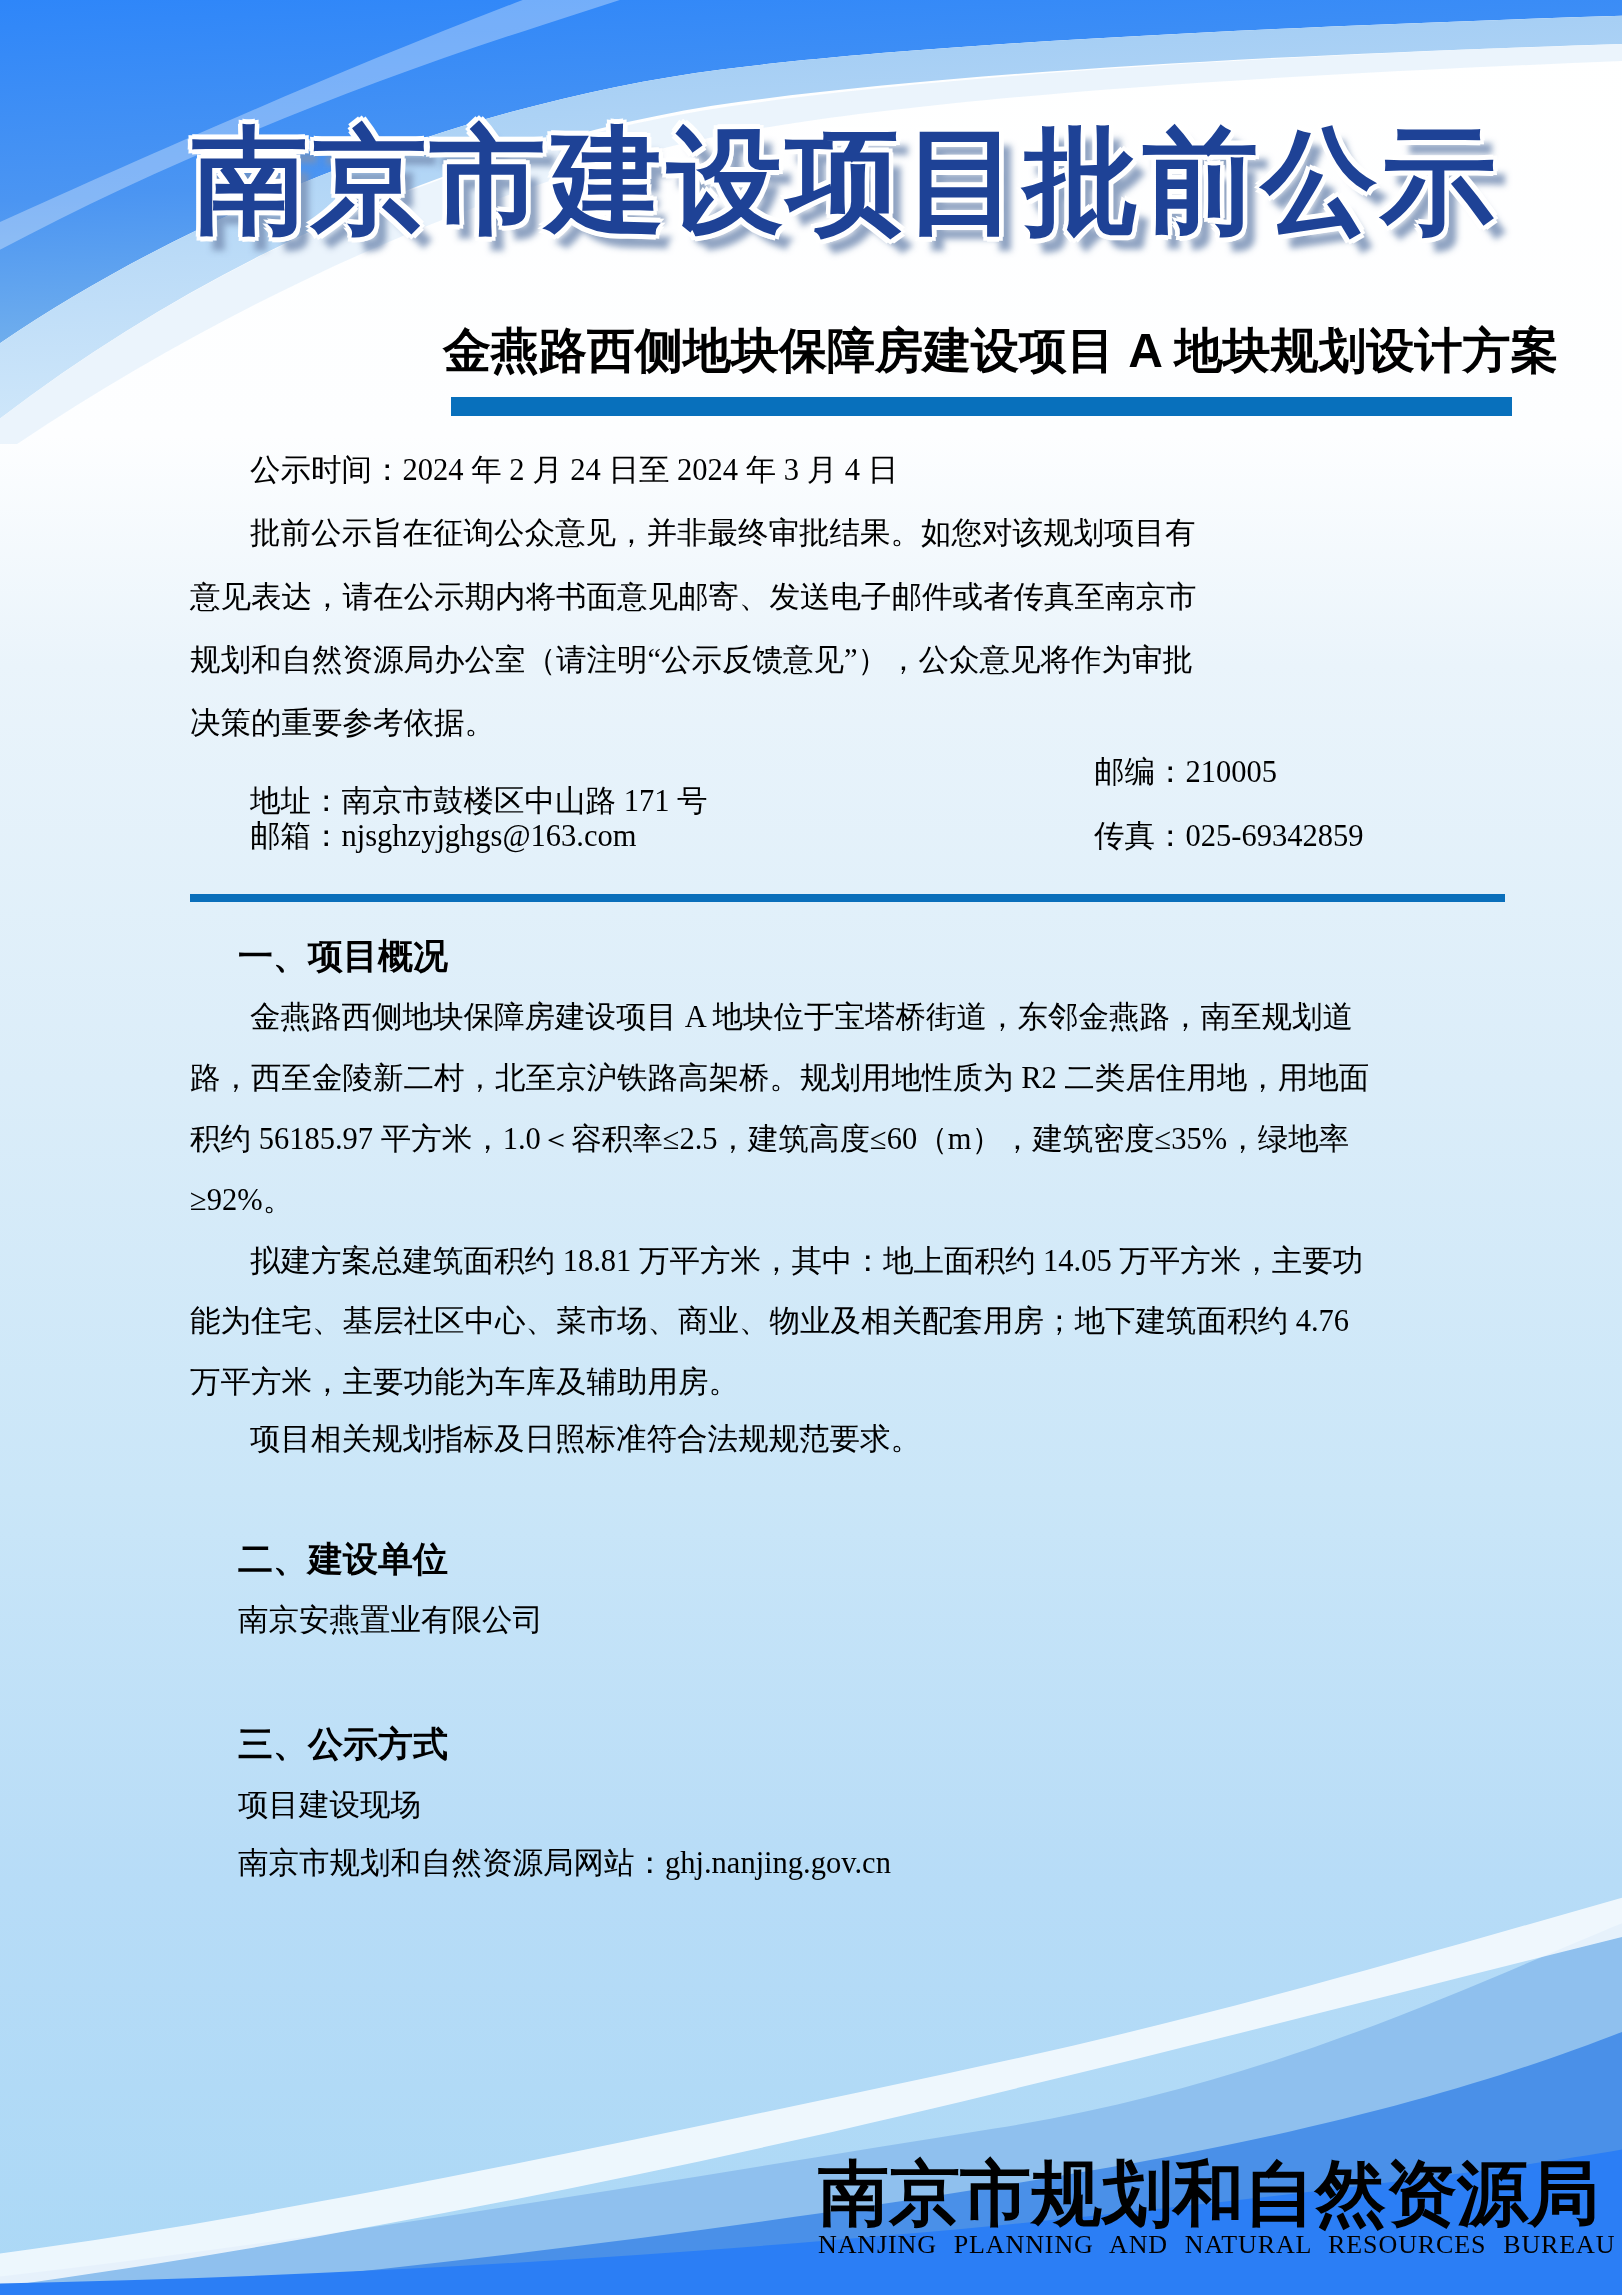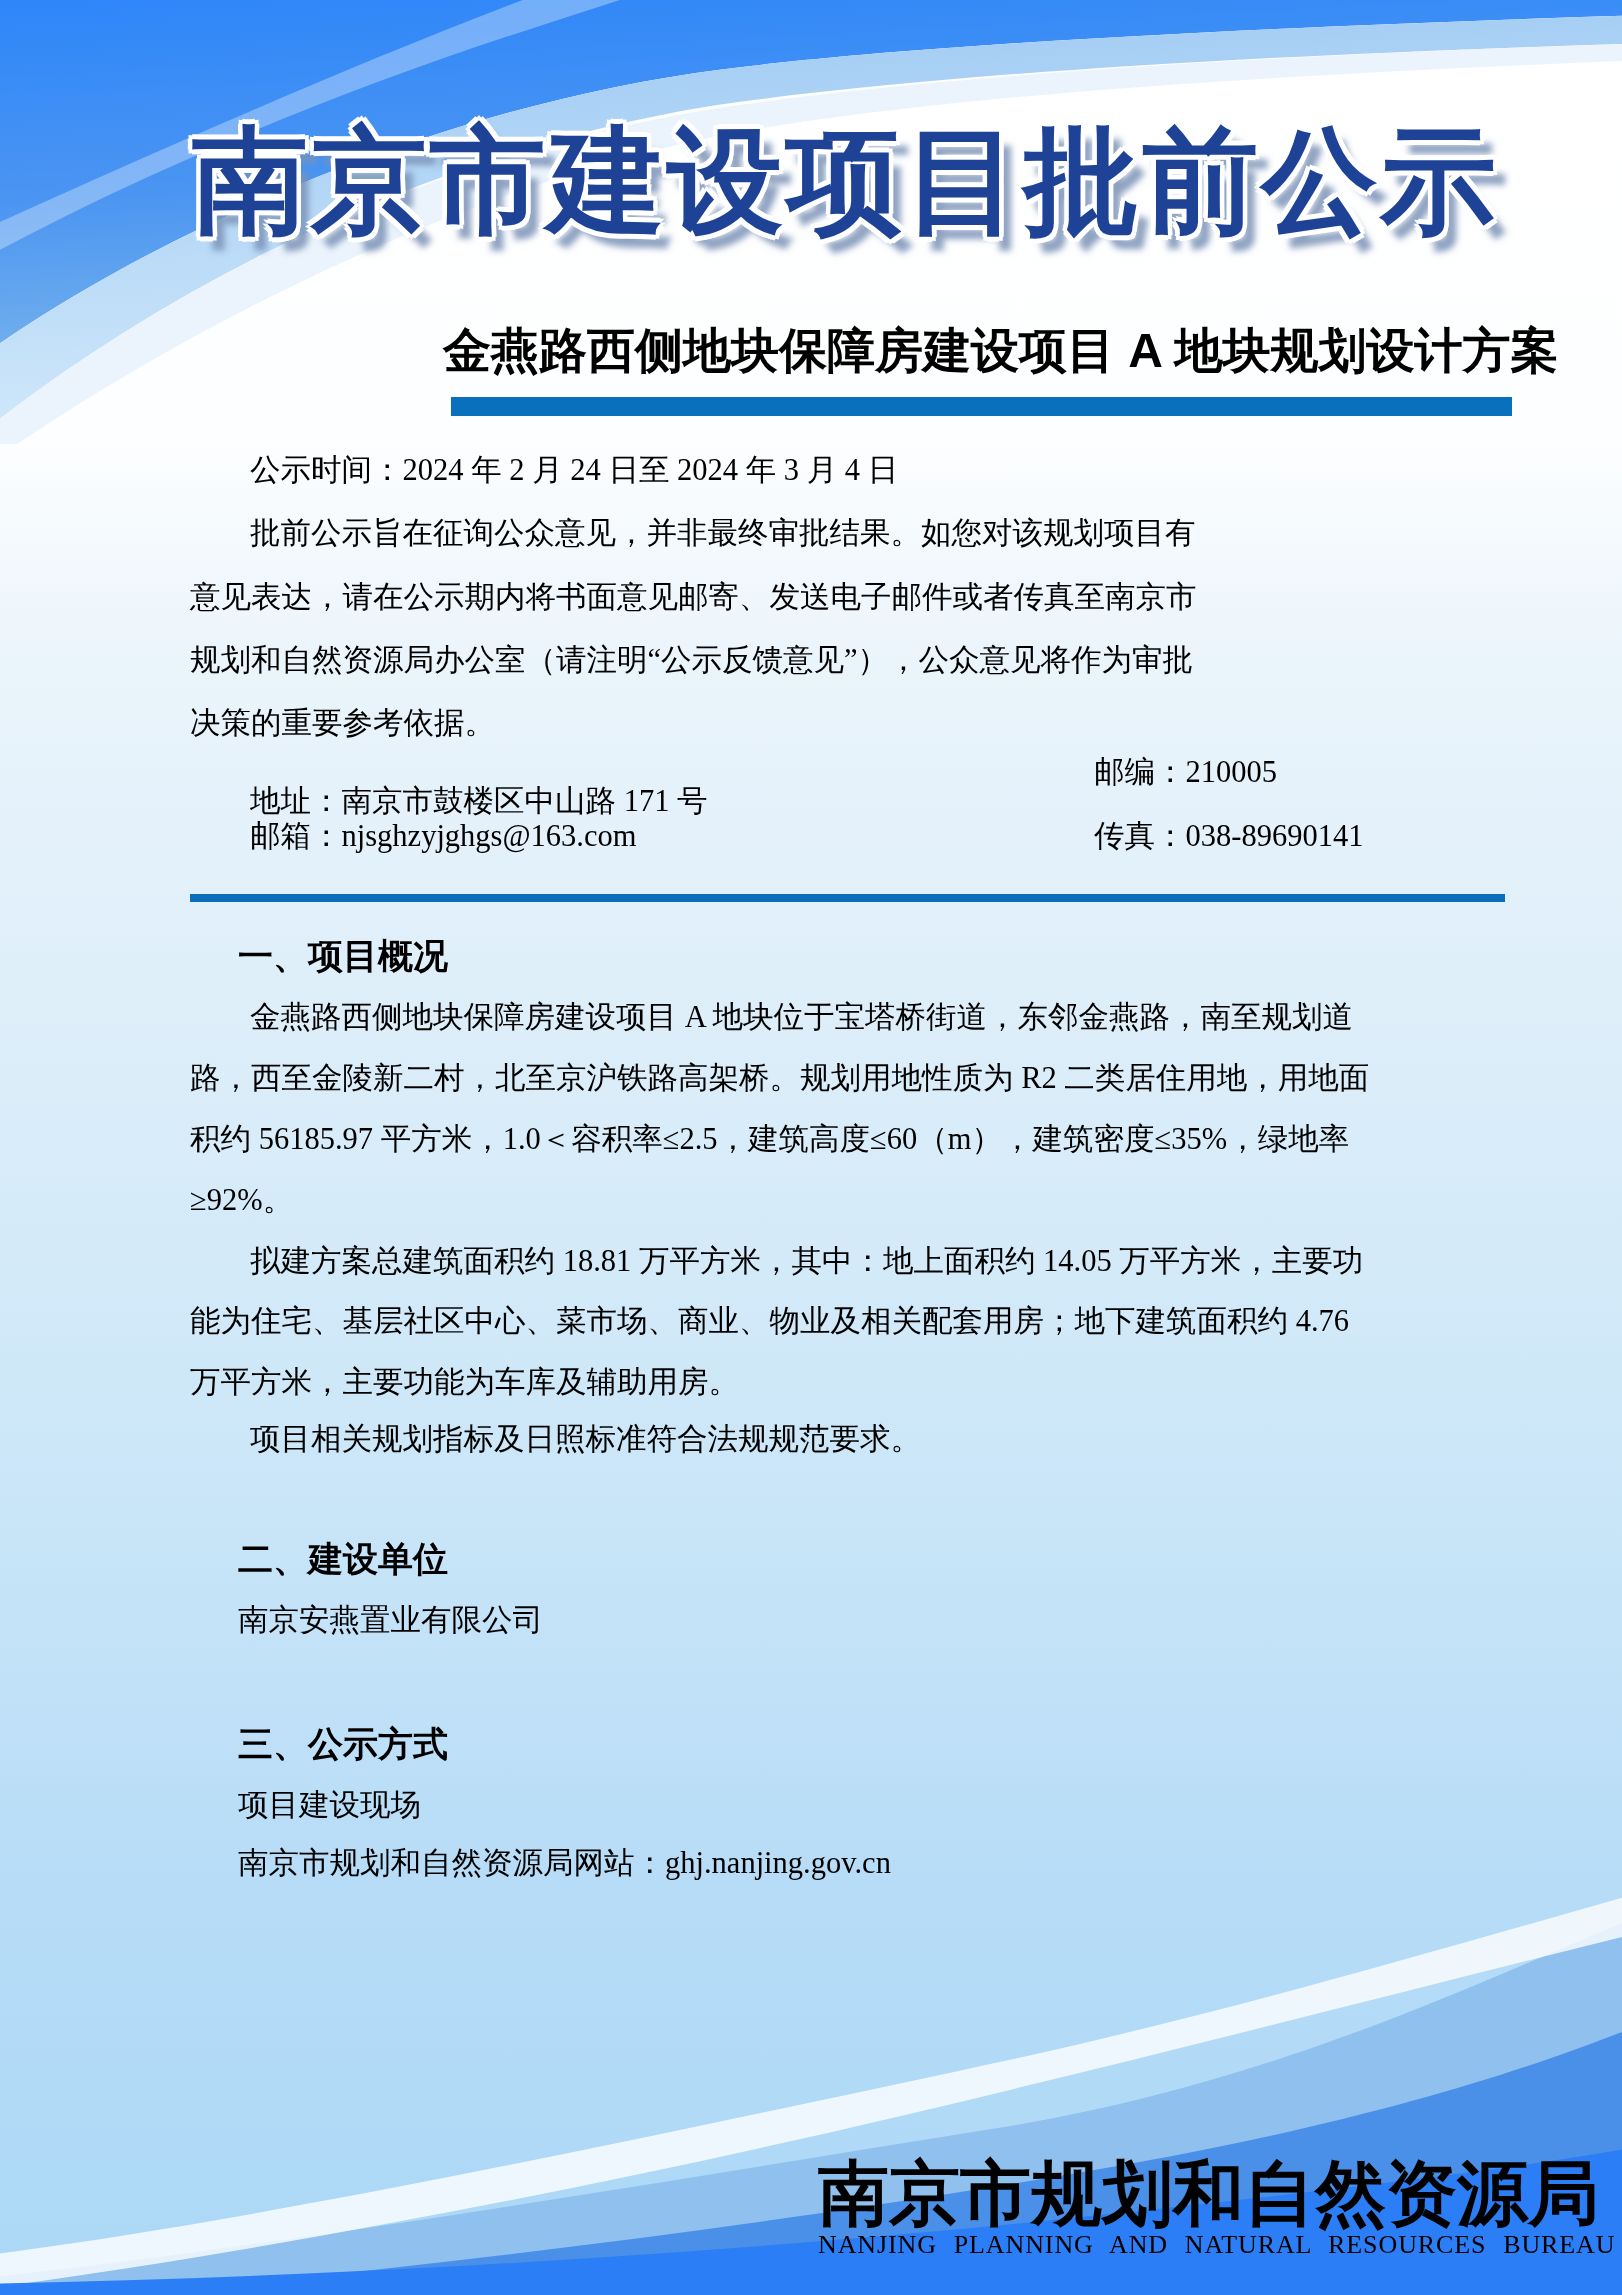--- a/index.html
+++ b/index.html
@@ -85,21 +85,21 @@
 
   <div class="bodyline" style="top:451px; left:250px;">公示时间：2024 年 2 月 24 日至 2024 年 3 月 4 日</div>
   <div class="bodyline" style="top:578px; left:190px;">意见表达，请在公示期内将书面意见邮寄、发送电子邮件或者传真至南京市</div>
   <div class="bodyline" style="top:514px; left:250px;">批前公示旨在征询公众意见，并非最终审批结果。如您对该规划项目有</div>
   <div class="bodyline" style="top:641px; left:190px;">规划和自然资源局办公室（请注明“公示反馈意见”），公众意见将作为审批</div>
   <div class="bodyline" style="top:704px; left:190px;">决策的重要参考依据。</div>
 
   <div class="bodyline" style="top:753px; left:250px;margin-top:29px;">地址：南京市鼓楼区中山路 171 号</div>
   <div class="bodyline" style="top:753px; left:1094px;">邮编：210005</div>
   <div class="bodyline" style="top:817px; left:250px;">邮箱：njsghzyjghgs@163.com</div>
-  <div class="bodyline" style="top:817px; left:1094px;">传真：038-89690141</div>
+  <div class="bodyline" style="top:817px; left:1094px;">传真：025-69342859</div>
 
   <div class="divider"></div>
 
   <div class="heading" style="top:933px;">一、项目概况</div>
   <div class="bodyline" style="top:998px; left:250px;">金燕路西侧地块保障房建设项目 A 地块位于宝塔桥街道，东邻金燕路，南至规划道</div>
   <div class="bodyline" style="top:1059px; left:190px;">路，西至金陵新二村，北至京沪铁路高架桥。规划用地性质为 R2 二类居住用地，用地面</div>
   <div class="bodyline" style="top:1120px; left:190px;">积约 56185.97 平方米，1.0＜容积率≤2.5，建筑高度≤60（m），建筑密度≤35%，绿地率</div>
   <div class="bodyline" style="top:1181px; left:190px;">≥92%。</div>
   <div class="bodyline" style="top:1242px; left:250px;text-align:right;">拟建方案总建筑面积约 18.81 万平方米，其中：地上面积约 14.05 万平方米，主要功</div>
   <div class="bodyline" style="top:1302px; left:190px;">能为住宅、基层社区中心、菜市场、商业、物业及相关配套用房；地下建筑面积约 4.76</div>

